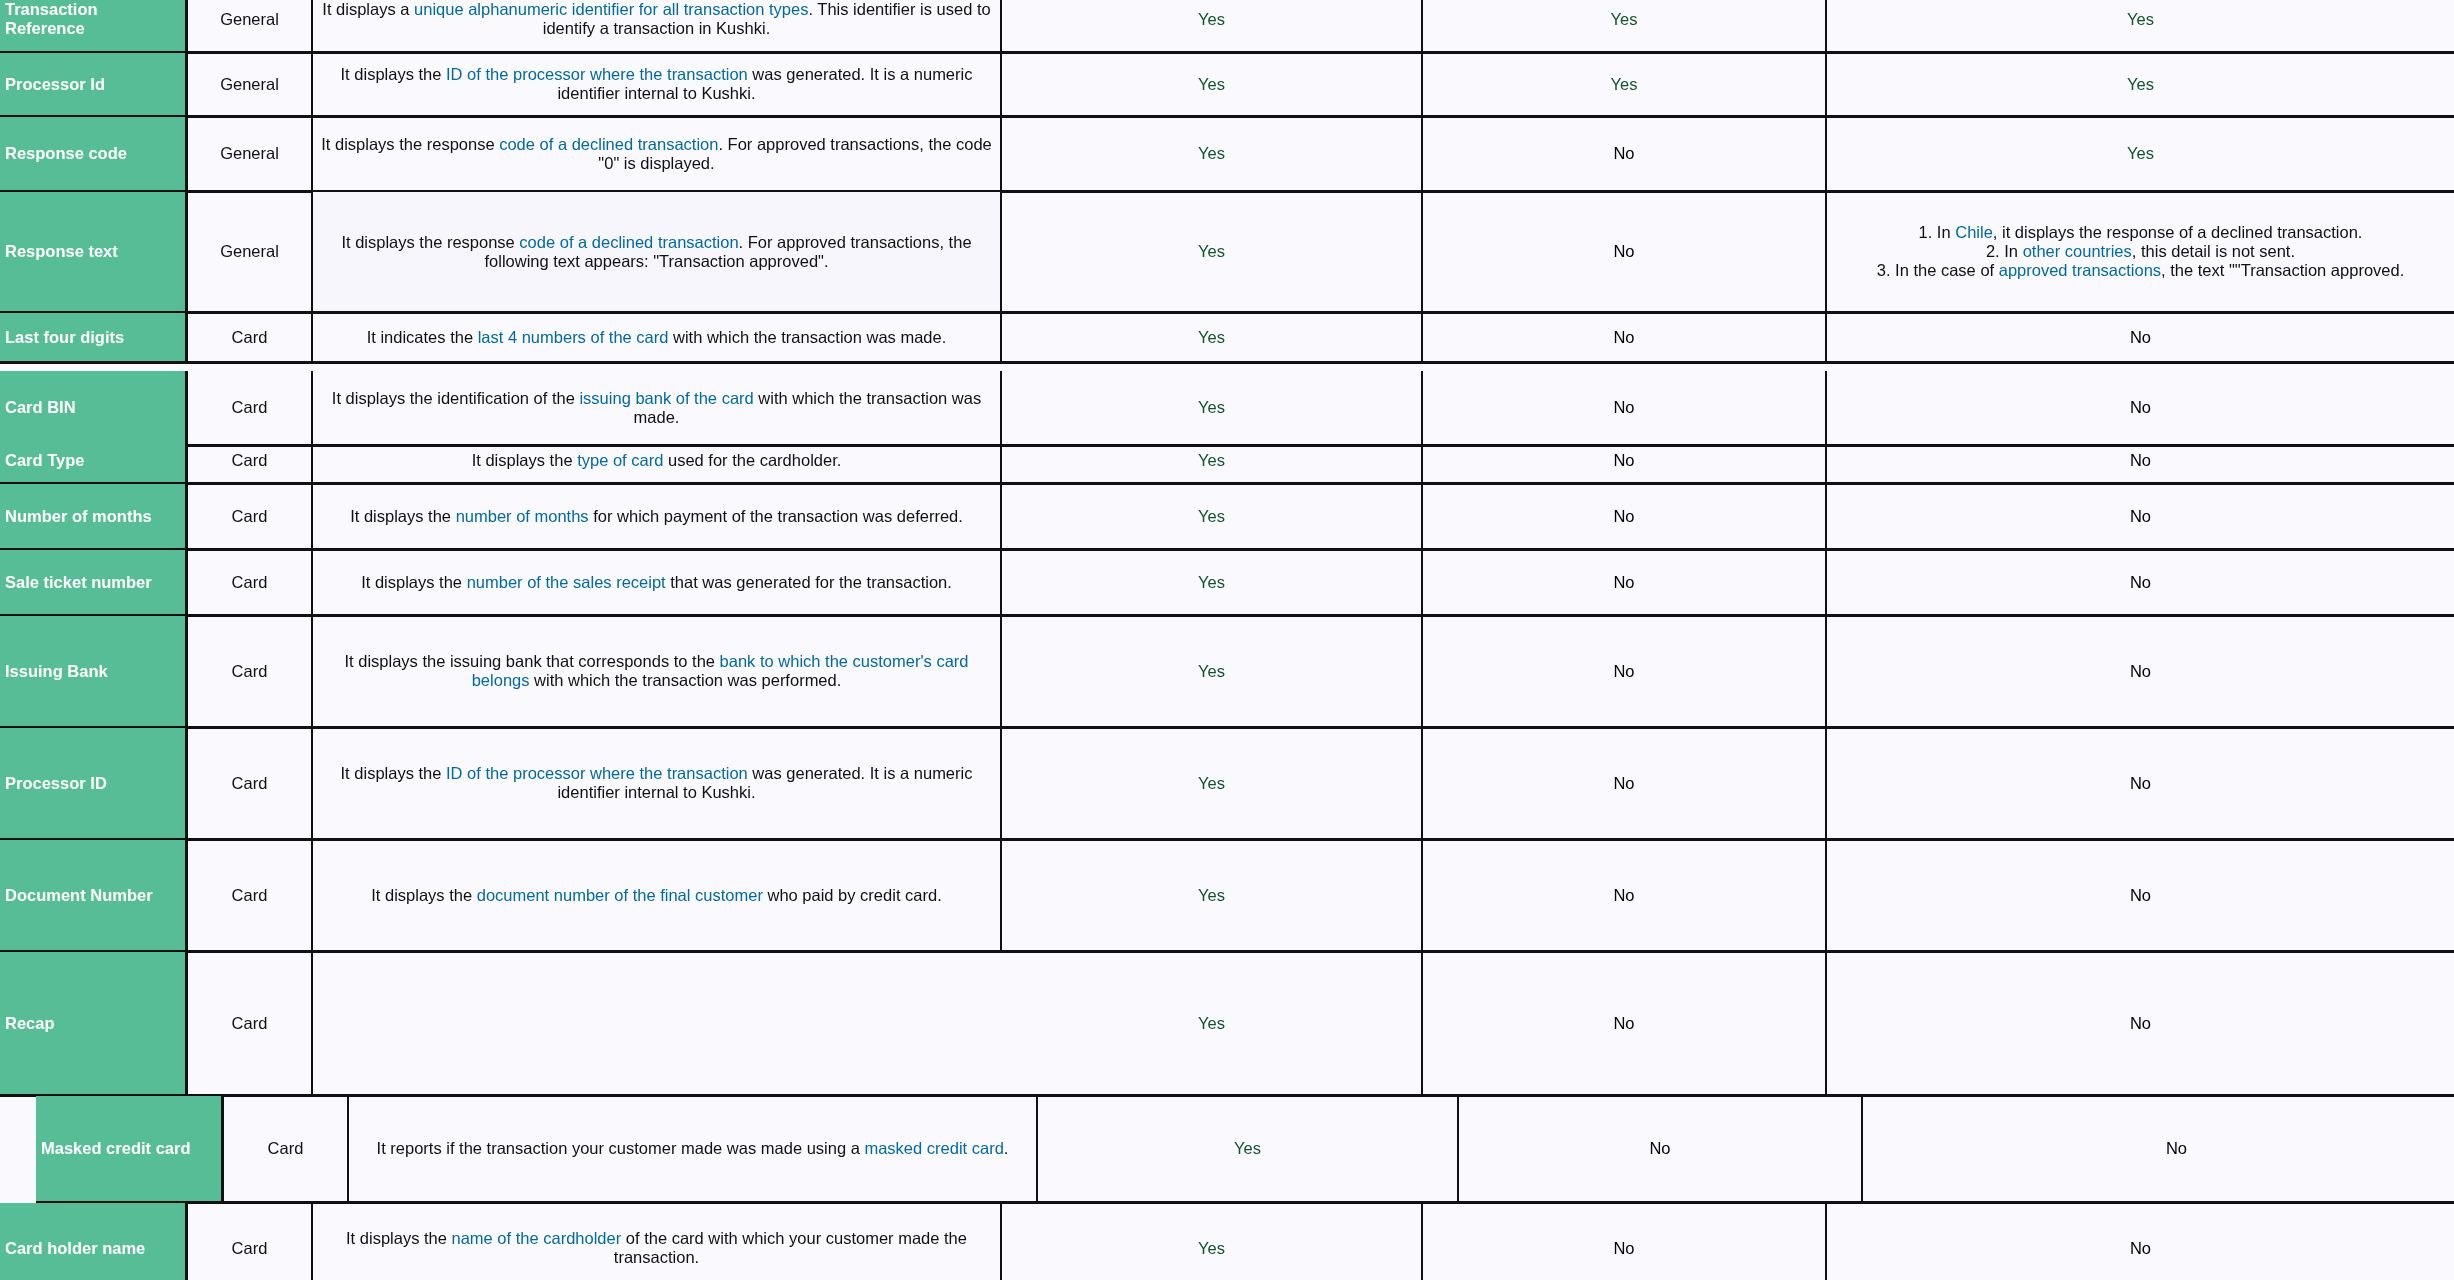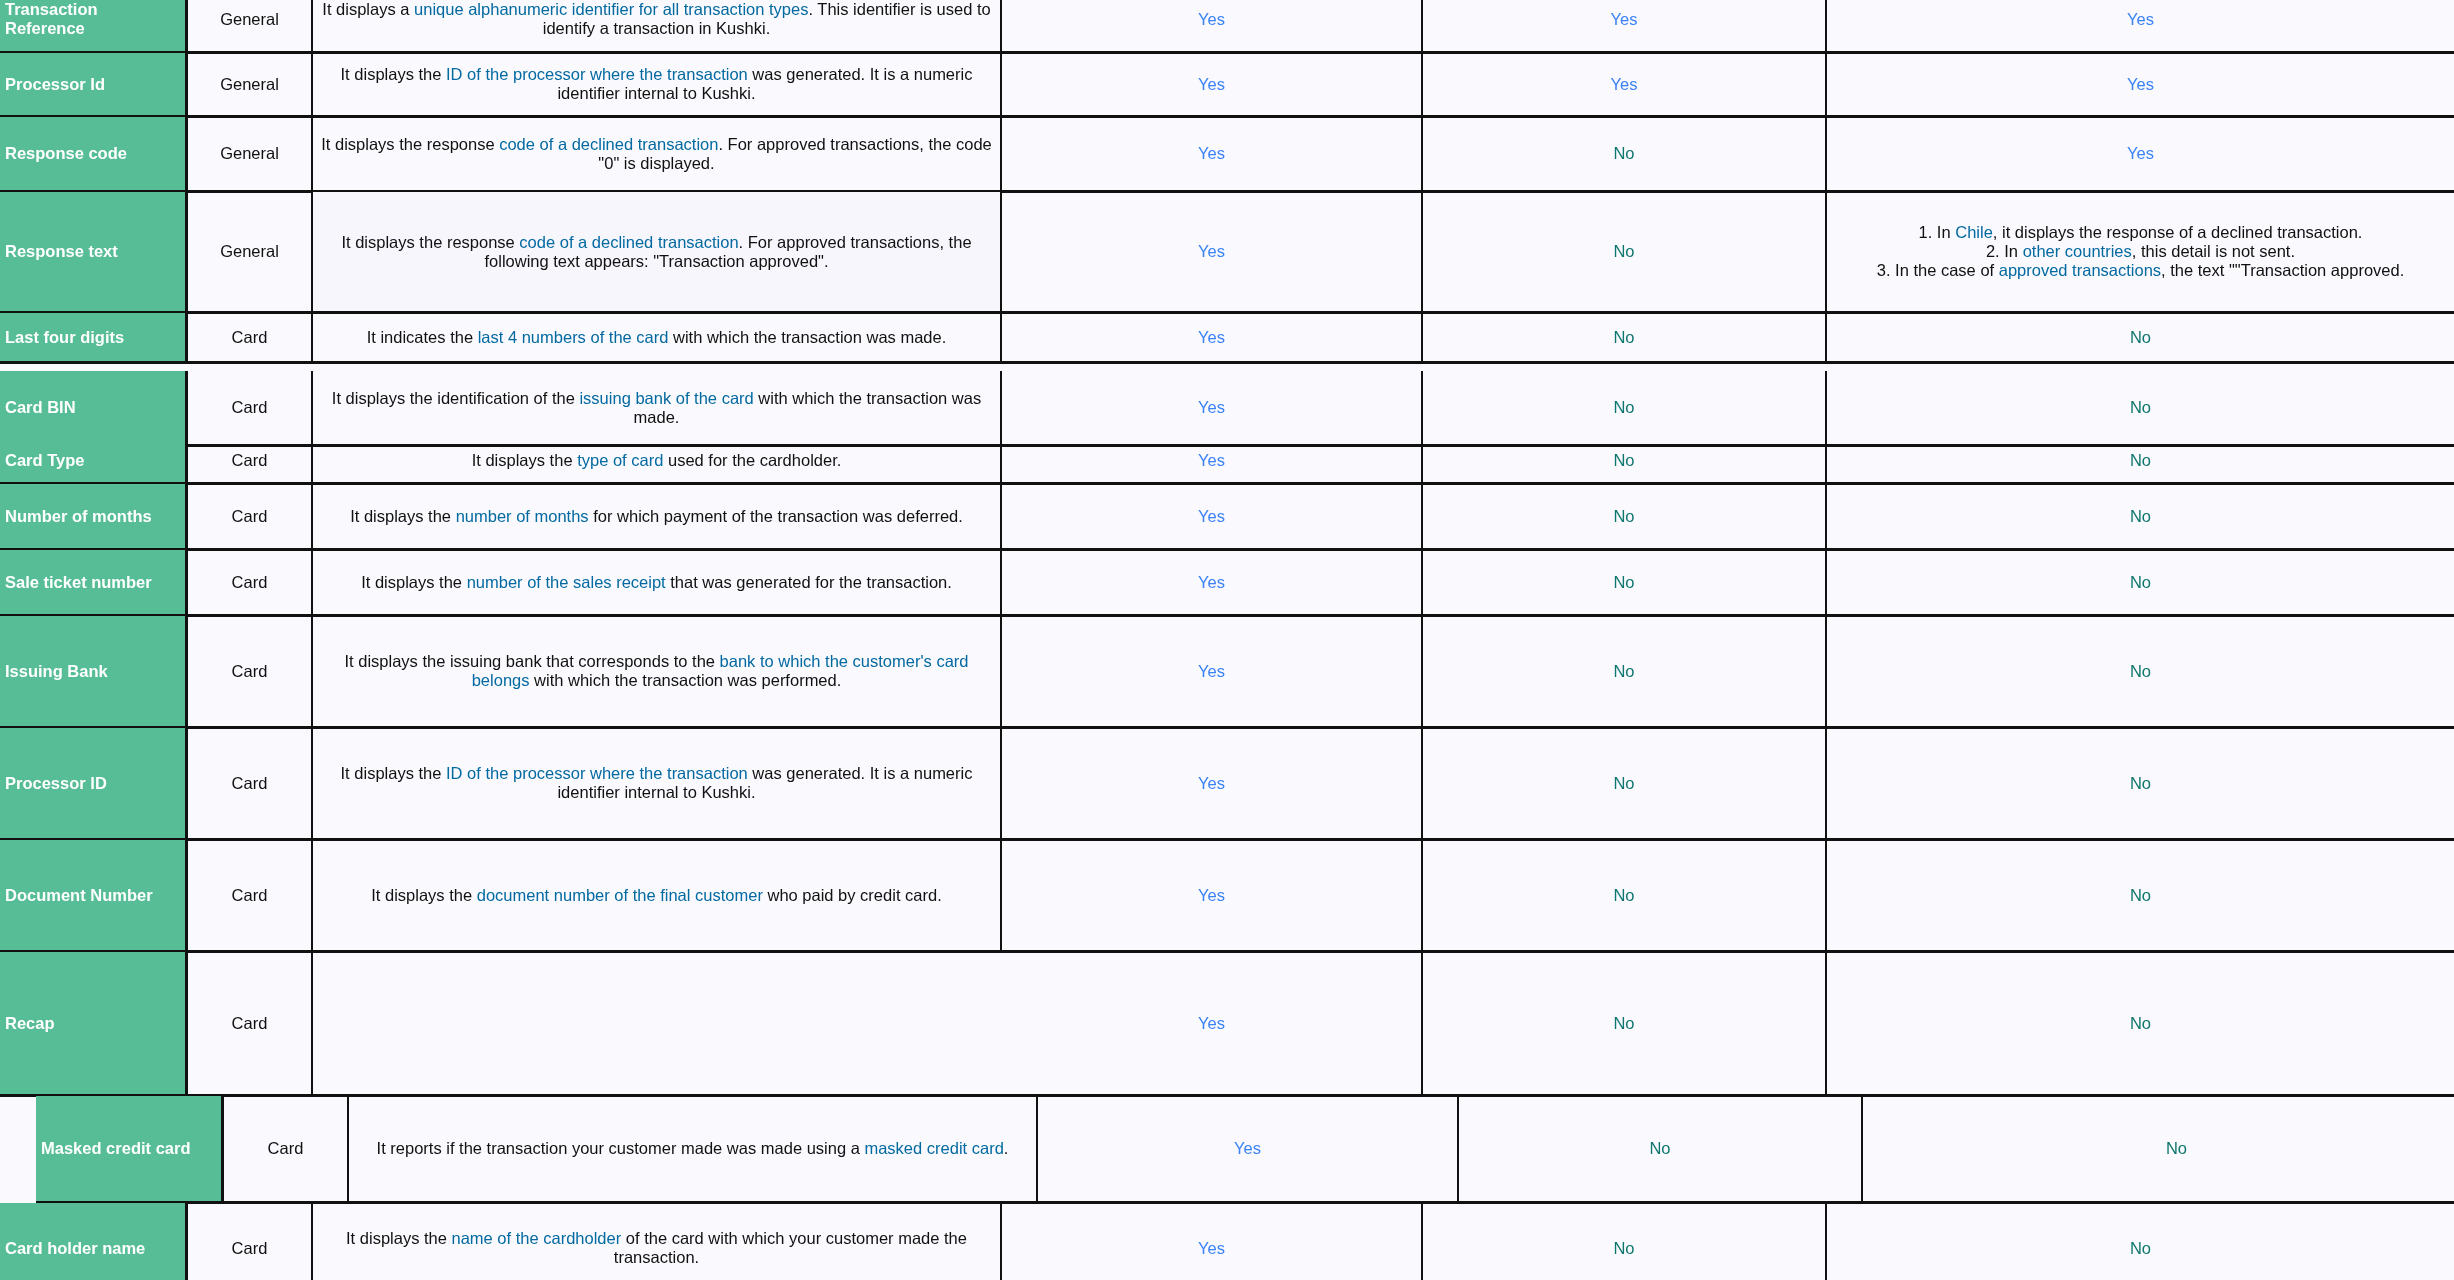--- a/index.html
+++ b/index.html
@@ -69,22 +69,22 @@
     left: 1423px;
     width: 404px;
     border-right: 2px solid #111;
   }
   .c-c {
     left: 1827px;
     width: 627px;
   }
   .desc-alt { background: #f6f6fc; }
   .link { color: #0369a1; }
-  .no { color: #0f766e; }
-  .yes { color: #3b82f6; }
+  .no { color: #000000; }
+  .yes { color: #14532d; }
 </style>
 </head>
 <body>
 
 <div id="sheet">
 
   <div class="row" style="top: 0px; height: 67px;">
     <div class="cell c-name">
         <span>Transaction Reference</span>
       </div>

